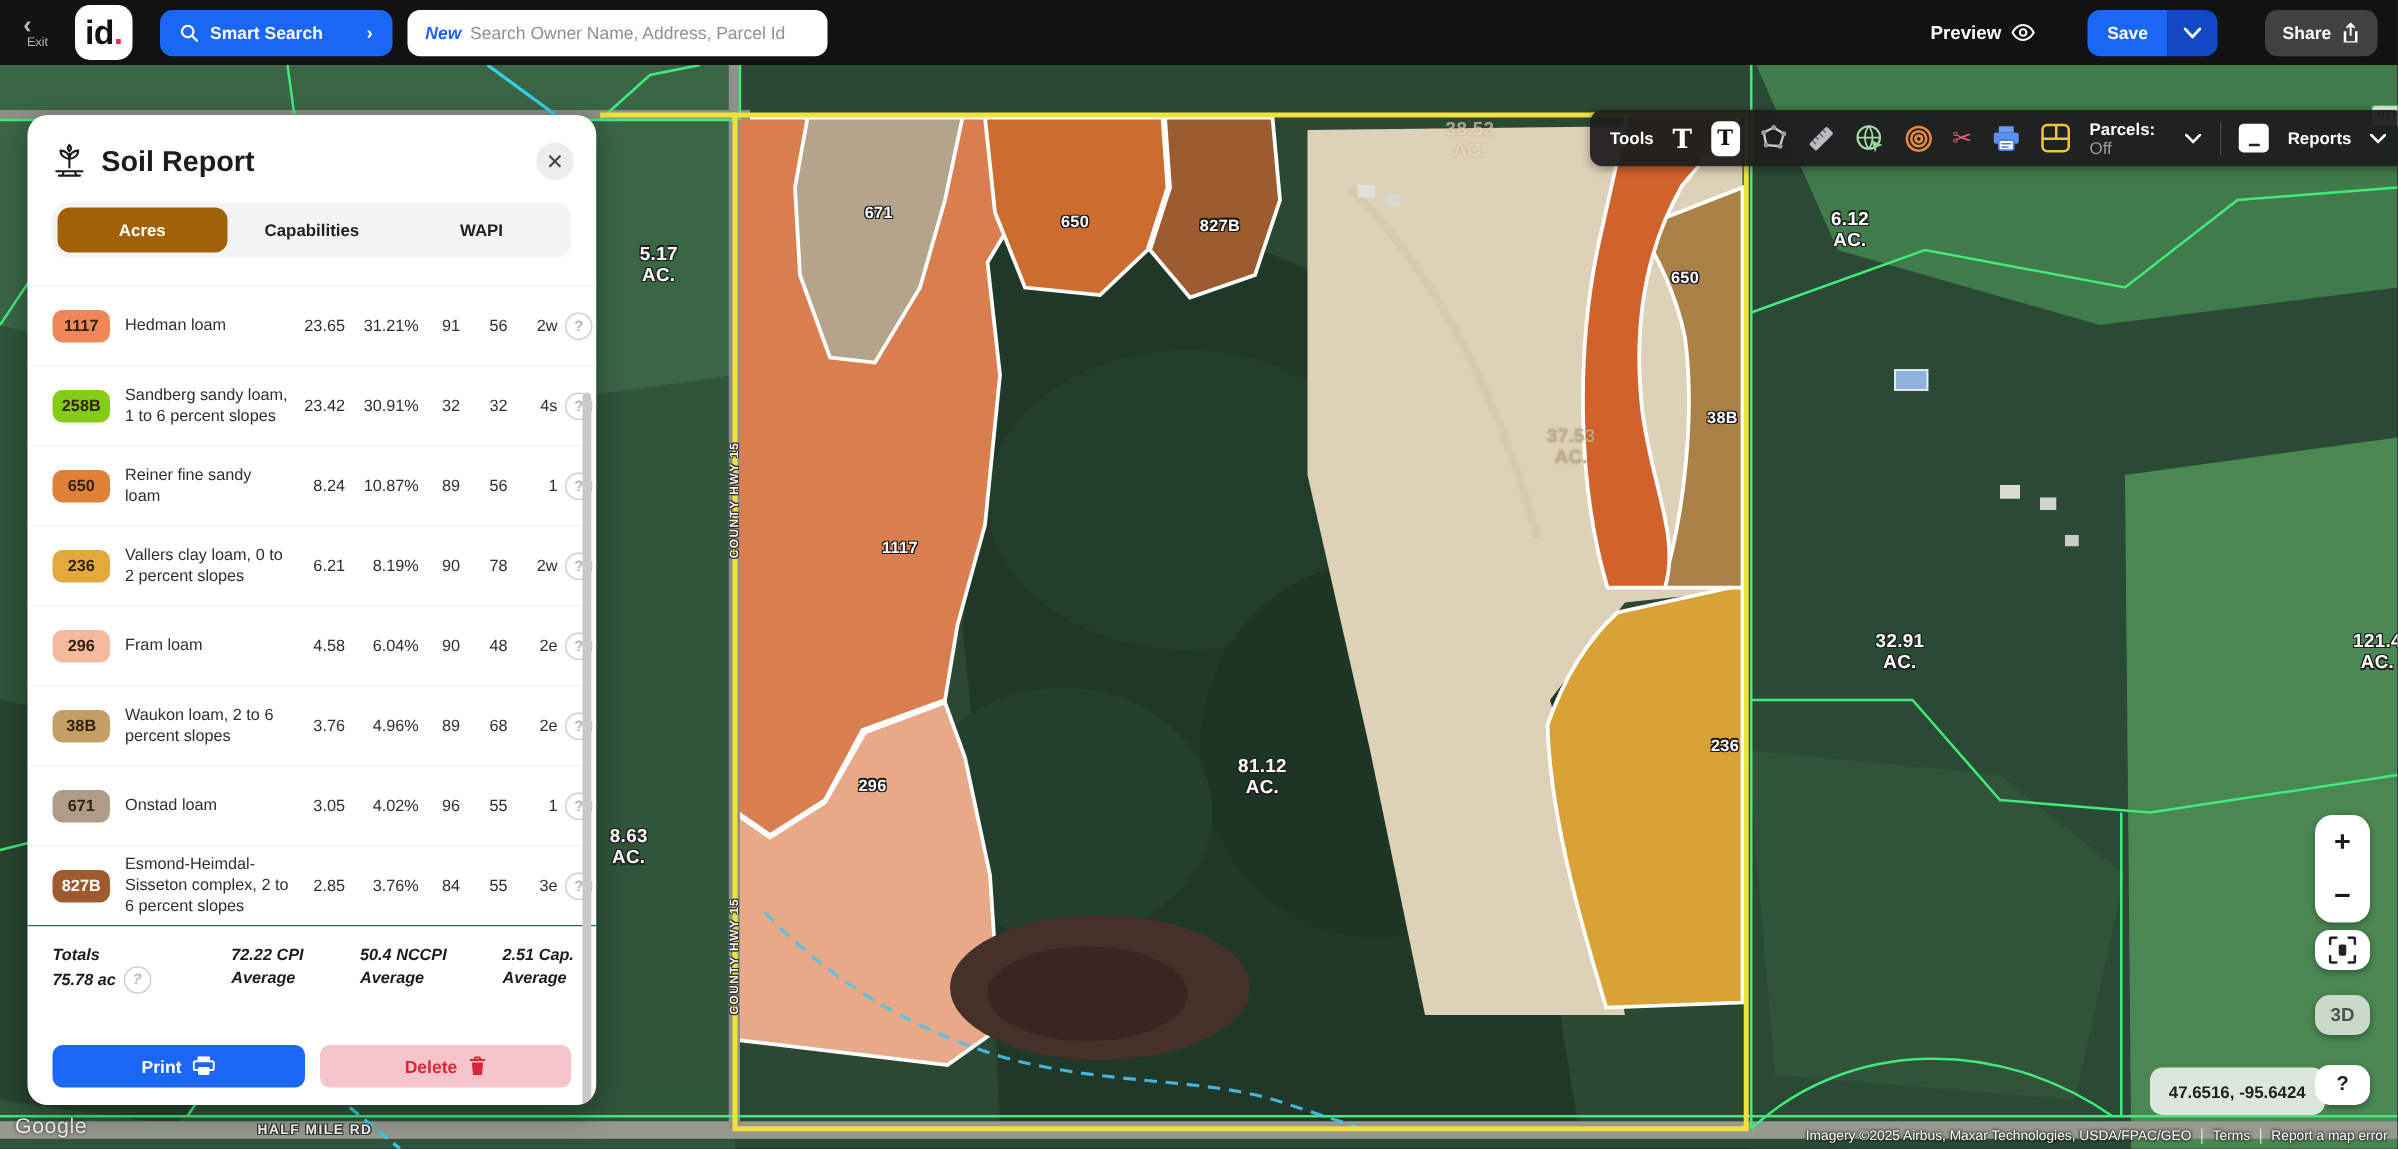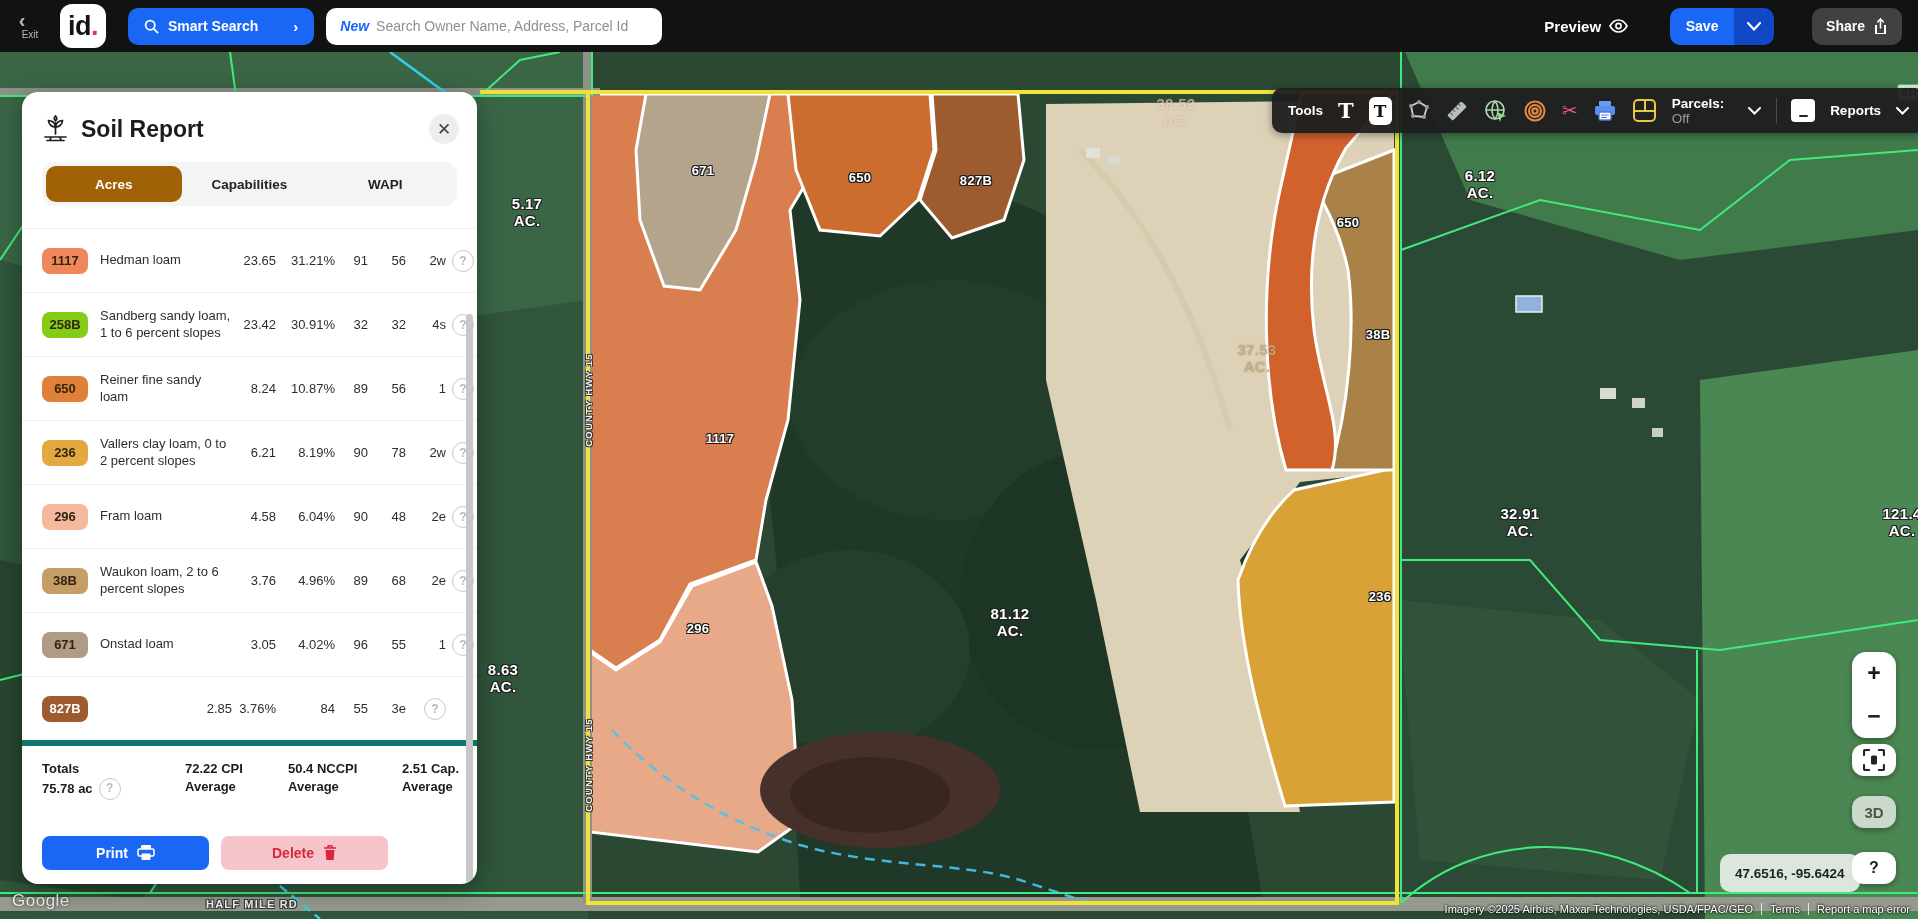--- a/index.html
+++ b/index.html
@@ -119,25 +119,25 @@
     column-gap:2px; align-items:center; height:64px; padding:0 10px 0 20px;
     border-top:1px solid #f0f0f0; cursor:pointer; }
   .badge { width:46px; height:26px; border-radius:8px; display:flex; align-items:center;
     justify-content:center; font-size:13px; font-weight:bold; color:#33230f; }
   .cell-name { font-size:13px; color:#2e2e2e; line-height:1.3; padding-left:10px; }
   .cell-num { font-size:13px; color:#2e2e2e; text-align:right; }
   .cell-help { display:flex; justify-content:flex-end; }
   .help-circle { width:22px; height:22px; border-radius:50%; border:1.5px solid #c9c9c9;
     color:#b8b8b8; font-size:12px; font-weight:bold; display:flex; align-items:center;
     justify-content:center; cursor:pointer; }
-  .totals { display:flex; border-top:6px solid #0f766e; padding:14px 10px 0 20px; }
+  .totals { display:flex; border-top:1px solid #0f766e; padding:14px 10px 0 20px;font-style:italic; }
   .totals .block { font-size:13px; font-weight:bold; color:#1c1c1c; line-height:1.35; }
   .totals .b1 { width:143px; } .totals .b2 { width:103px; } .totals .b3 { width:114px; }
   .totals-acres { display:flex; align-items:center; gap:6px; }
-  .panel-buttons { position:absolute; left:20px; bottom:14px; width:346px; display:flex; gap:12px; }
+  .panel-buttons { position:absolute; left:20px; bottom:14px; width:415px; display:flex; gap:12px; }
   .btn-print { flex:1; height:34px; background:#1a66f5; border-radius:8px; color:#fff;
     font-weight:bold; font-size:14px; display:flex; align-items:center; justify-content:center;
     gap:9px; cursor:pointer; }
   .btn-delete { flex:1; height:34px; background:#f6c4cb; border-radius:8px; color:#d92639;
     font-weight:bold; font-size:14px; display:flex; align-items:center; justify-content:center;
     gap:9px; cursor:pointer; }
   .panel-scrollbar { position:absolute; right:4px; top:222px; width:7px; height:650px;
     background:#c8c8c8; border-radius:4px; }
   svg { display:block; }
 </style>
@@ -488,20 +488,21 @@
         <span class="cell-num">4.02%</span>
         <span class="cell-num">96</span>
         <span class="cell-num">55</span>
         <span class="cell-num">1</span>
         <span class="cell-help">
             <span class="help-circle">?</span>
           </span>
       </div>
       <div class="soil-row">
         <span class="badge" style="background: rgb(157, 91, 46); color: rgb(255, 255, 255);">827B</span>
+        <span class="cell-name">Esmond-Heimdal-Sisseton complex, 2 to 6 percent slopes</span>
         <span class="cell-num">2.85</span>
         <span class="cell-num">3.76%</span>
         <span class="cell-num">84</span>
         <span class="cell-num">55</span>
         <span class="cell-num">3e</span>
         <span class="cell-help">
             <span class="help-circle">?</span>
           </span>
       </div>
     </div>

